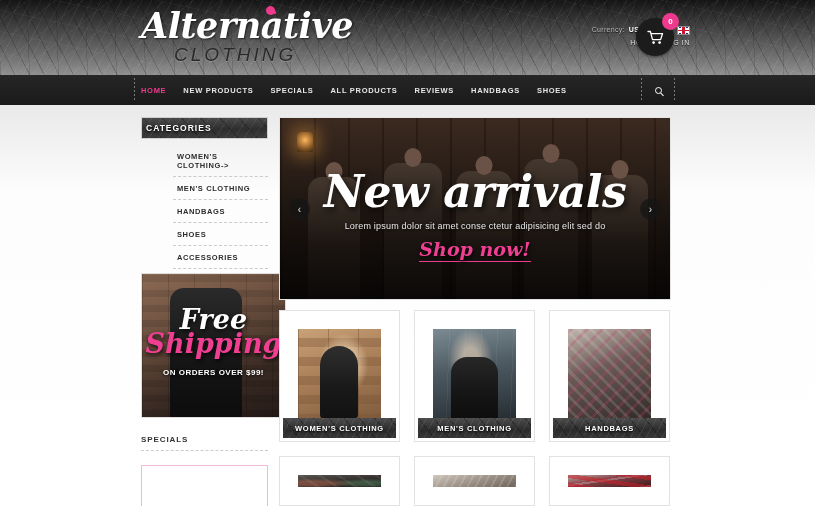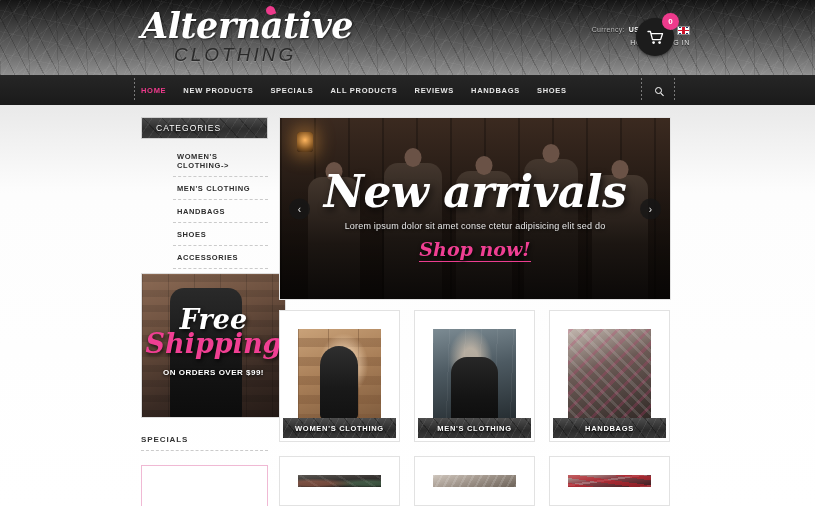--- a/index.html
+++ b/index.html
@@ -218,23 +218,23 @@
 
   
   .sidebar {
     position: absolute;
     left: 141px; top: 12px;
     width: 127px;
   }
   .panel-title {
     height: 22px;
     display: flex; align-items: center;
-    padding-left: 14px;
+    padding-left: 4px;
     font-size: 8.5px;
-    font-weight: normal;
+    font-weight: bold;
     letter-spacing: 1px;
     color: #ffffff;
     text-shadow: 0 1px 2px rgba(0,0,0,.9);
     background:
       repeating-linear-gradient(123deg, rgba(255,255,255,.06) 0 1px, transparent 1px 8px),
       repeating-linear-gradient(47deg, rgba(0,0,0,.25) 0 1px, transparent 1px 14px),
       linear-gradient(180deg, #4a4a4a 0%, #2e2e2e 55%, #3a3a3a 100%);
     border: 1px solid #cfcfcf;
   }
   .cat-list { margin-top: 6px; }

